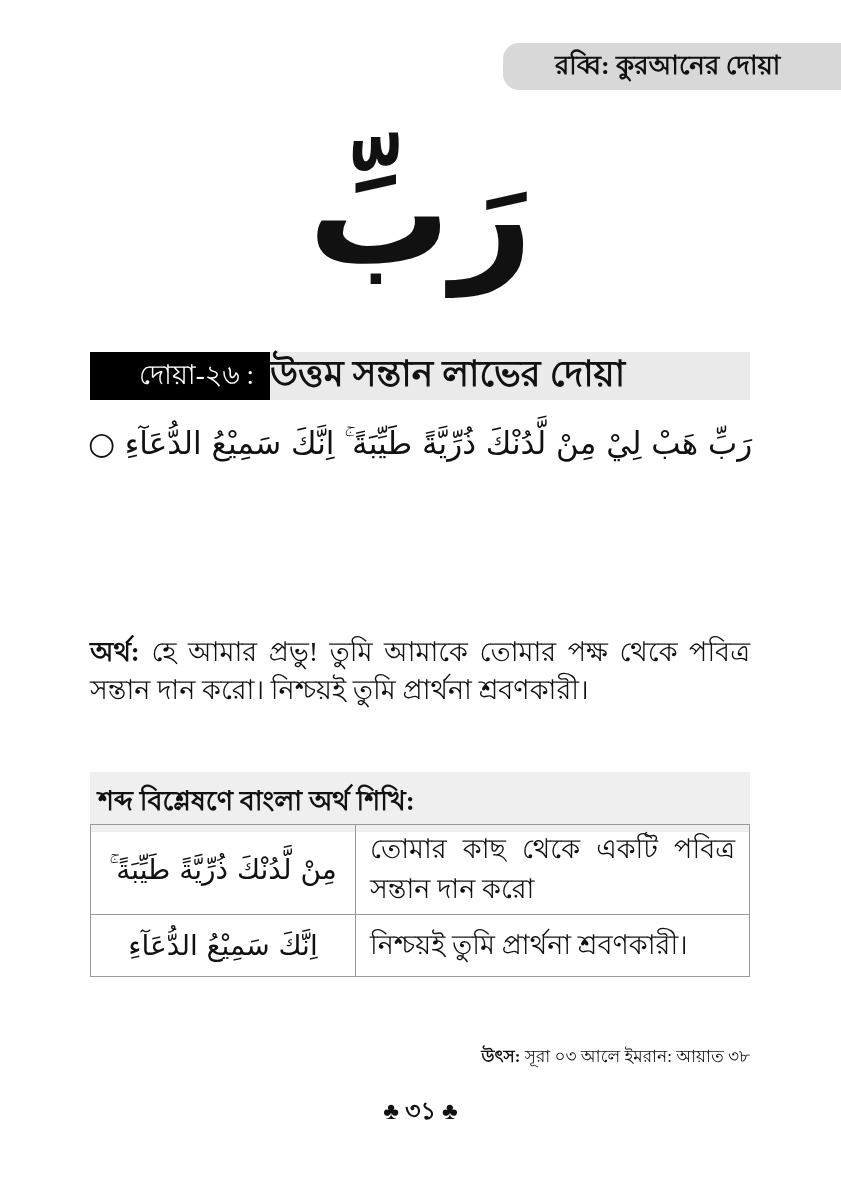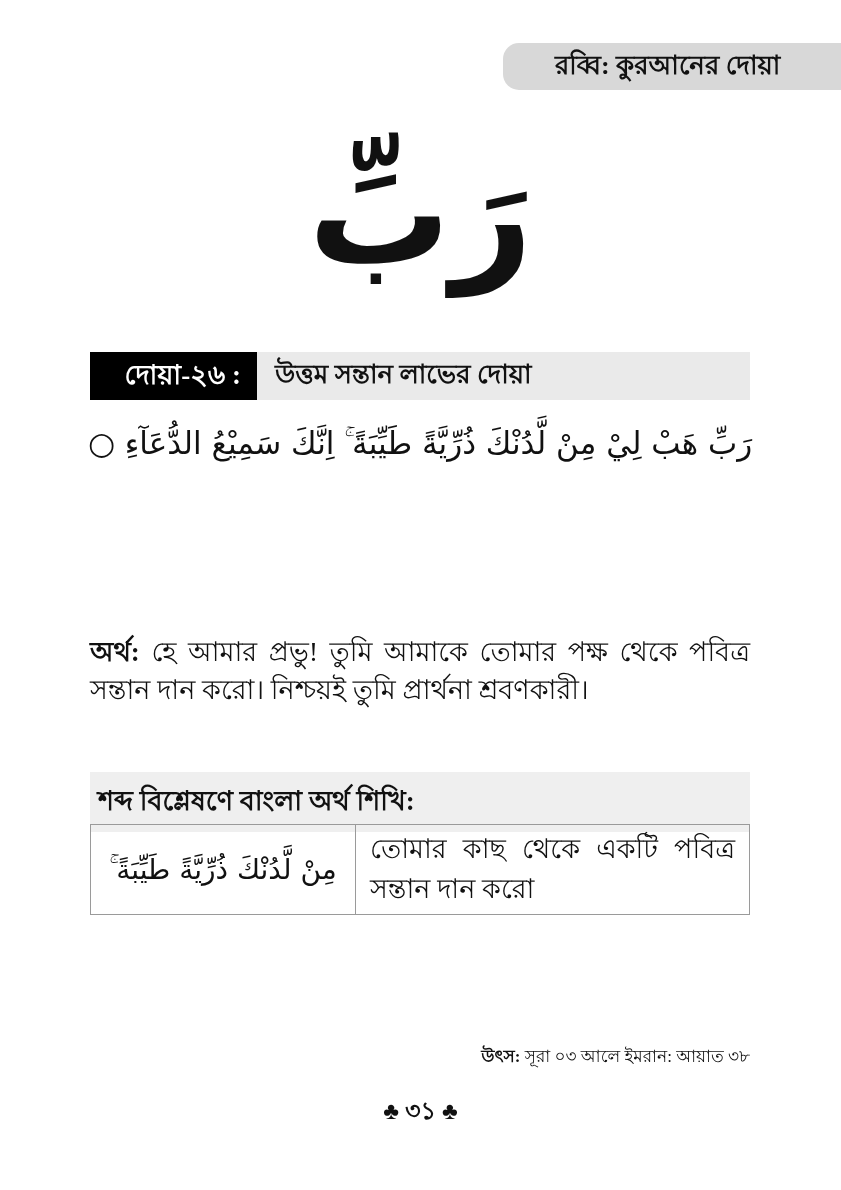--- a/index.html
+++ b/index.html
@@ -23,27 +23,27 @@
     font-weight:bold; font-size:26px;
   }
 
   .calligraphy{
     position:absolute; top:118px; left:0; width:100%;
     text-align:center; font-size:142px; line-height:1.35; font-weight:bold;
   }
 
   .dua-bar{position:absolute; top:352px; left:90px; width:660px; height:48px; display:flex;}
   .dua-bar .num{
-    background:var(--label-bg); color:var(--label-fg); width:167px; box-sizing:border-box;
+    background:var(--label-bg); color:var(--label-fg); width:180px; box-sizing:border-box;
     display:flex; align-items:center; justify-content:flex-end; padding-right:16px;
-    font-weight:bold; font-size:27px;
+    font-weight:normal; font-size:27px;
   }
   .dua-bar .title{
     background:var(--title-bg); flex:1; display:flex; align-items:center;
-    padding-left:18px; font-weight:bold; font-size:26px;
+    padding-left:0; font-weight:bold; font-size:36px;
   }
 
   .ayah{
     position:absolute; top:410px; left:90px; width:660px; height:66px;
     display:flex; align-items:center; justify-content:center;
     font-size:31px; white-space:nowrap;
   }
 
   .para{position:absolute; left:90px; width:660px; font-size:27px; line-height:1.42; text-align:justify;}
   .para .lbl{font-weight:bold;}
@@ -101,20 +101,24 @@
   </div>
 
   <div class="analysis-heading bn">শব্দ বিশ্লেষণে বাংলা অর্থ শিখি:</div>
 
   <table class="word-table">
     <tbody>
       <tr class="r2">
         <td class="ar arabic">مِنْ لَّدُنْكَ ذُرِّيَّةً طَيِّبَةً ۚ</td>
         <td class="bn-cell bn">তোমার কাছ থেকে একটি পবিত্র সন্তান দান করো</td>
       </tr>
+      <tr class="r3">
+        <td class="ar arabic">اِنَّكَ سَمِيْعُ الدُّعَآءِ</td>
+        <td class="bn-cell bn">নিশ্চয়ই তুমি প্রার্থনা শ্রবণকারী।</td>
+      </tr>
     </tbody>
   </table>
 
   <div class="source bn">
     <span class="lbl">উৎস:</span><span> সূরা ০৩ আলে ইমরান: আয়াত ৩৮</span>
   </div>
 
   <div class="page-num bn">♣ ৩১ ♣</div>
 
 </div>

